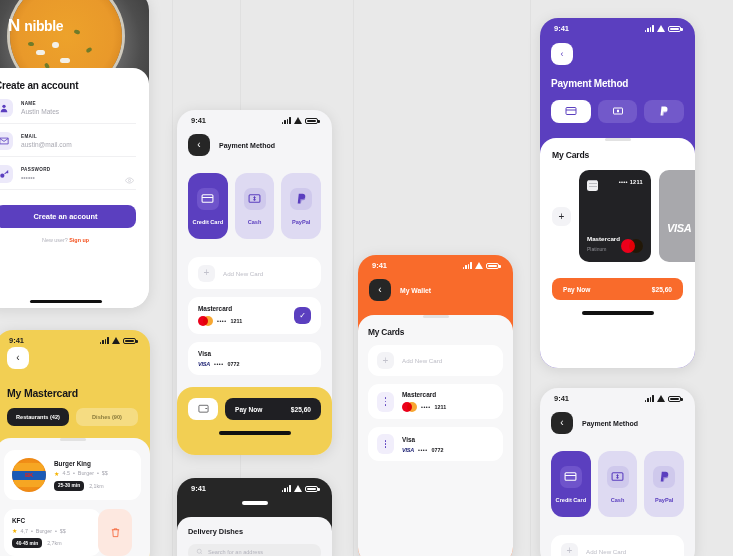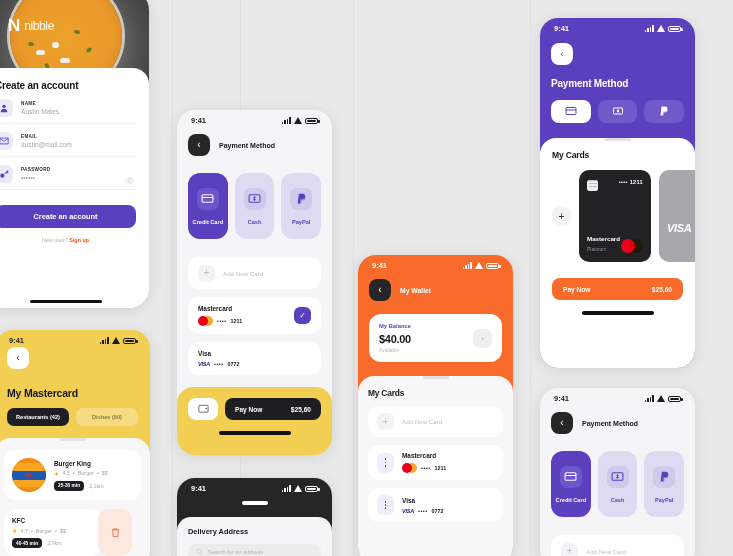--- a/index.html
+++ b/index.html
@@ -76,21 +76,21 @@
     width: 112px; height: 112px; border-radius: 50%;
     background: radial-gradient(circle, #eda22b 0%, #e9992a 60%, #dd8d24 72%, #e7e3da 74%, #d8d3c8 80%, transparent 81%);
     box-shadow: 0 0 0 3px #cfcabd;
   }
   .hero .seed { position: absolute; background: #6f7b2a; border-radius: 50% 50% 45% 45%; transform: rotate(20deg); }
   .hero .fleck { position: absolute; background: #f3f0e8; border-radius: 3px; }
   .logo-row {
     position: absolute; left: 26px; top: 27px; display: flex; align-items: center; gap: 5px; z-index: 4;
   }
   .logo-mark { color: #fff; font-size: 17px; font-weight: 900; letter-spacing: -1px; line-height: 1; }
-  .logo-text { color: #fff; font-size: 12px; font-weight: 400; letter-spacing: -.4px; }
+  .logo-text { color: #fff; font-size: 14px; font-weight: 700; letter-spacing: -.4px; }
 
   .sheet-white {
     position: absolute; left: 0; right: 0; bottom: 0; top: 78px;
     background: #fff; border-radius: 16px 16px 20px 20px; padding: 12px 13px 0;
   }
   .sheet-title { font-size: 10px; font-weight: 700; color: #16161a; letter-spacing: -.2px; }
   .field { display: flex; align-items: center; gap: 8px; padding: 8px 0 6px; border-bottom: 1px solid #f0f0f2; position: relative; }
   .field-icon {
     width: 18px; height: 18px; border-radius: 6px; background: #ece9fa;
     display: flex; align-items: center; justify-content: center; flex: 0 0 18px;
@@ -532,21 +532,21 @@
             <i></i>
           </span>
         <span class="wifi"></span>
         <span class="batt"></span>
       </span>
     </div>
     <div style="margin-top:6px">
         <div class="pill-top"></div>
       </div>
     <div class="da-sheet">
-      <div class="da-title">Delivery Address</div>
+      <div class="da-title">Delivery Dishes</div>
       <div class="da-search">
         <span>
           <svg viewBox="0 0 24 24">
               <circle cx="11" cy="11" r="7"></circle>
               <path d="M20 20l-4-4"></path>
             </svg>
         </span>
         <span>Search for an address</span>
       </div>
     </div>
@@ -565,28 +565,20 @@
         <span class="wifi"></span>
         <span class="batt"></span>
       </span>
     </div>
 
     <div class="w-hdr">
       <div class="back-btn back-dark">‹</div>
       <div class="w-title">My Wallet</div>
     </div>
 
-    <div class="bal-card">
-      <div>
-        <div class="bal-label">My Balance</div>
-        <div class="bal-amt">$40.00</div>
-        <div class="bal-sub">Available</div>
-      </div>
-      <div class="arrow-btn">›</div>
-    </div>
 
     <div class="w-sheet">
       <div class="grabber"></div>
       <h3>My Cards</h3>
 
       <div class="w-row">
         <span class="plus-box">+</span>
         <span class="addcard-label">Add New Card</span>
       </div>
 

